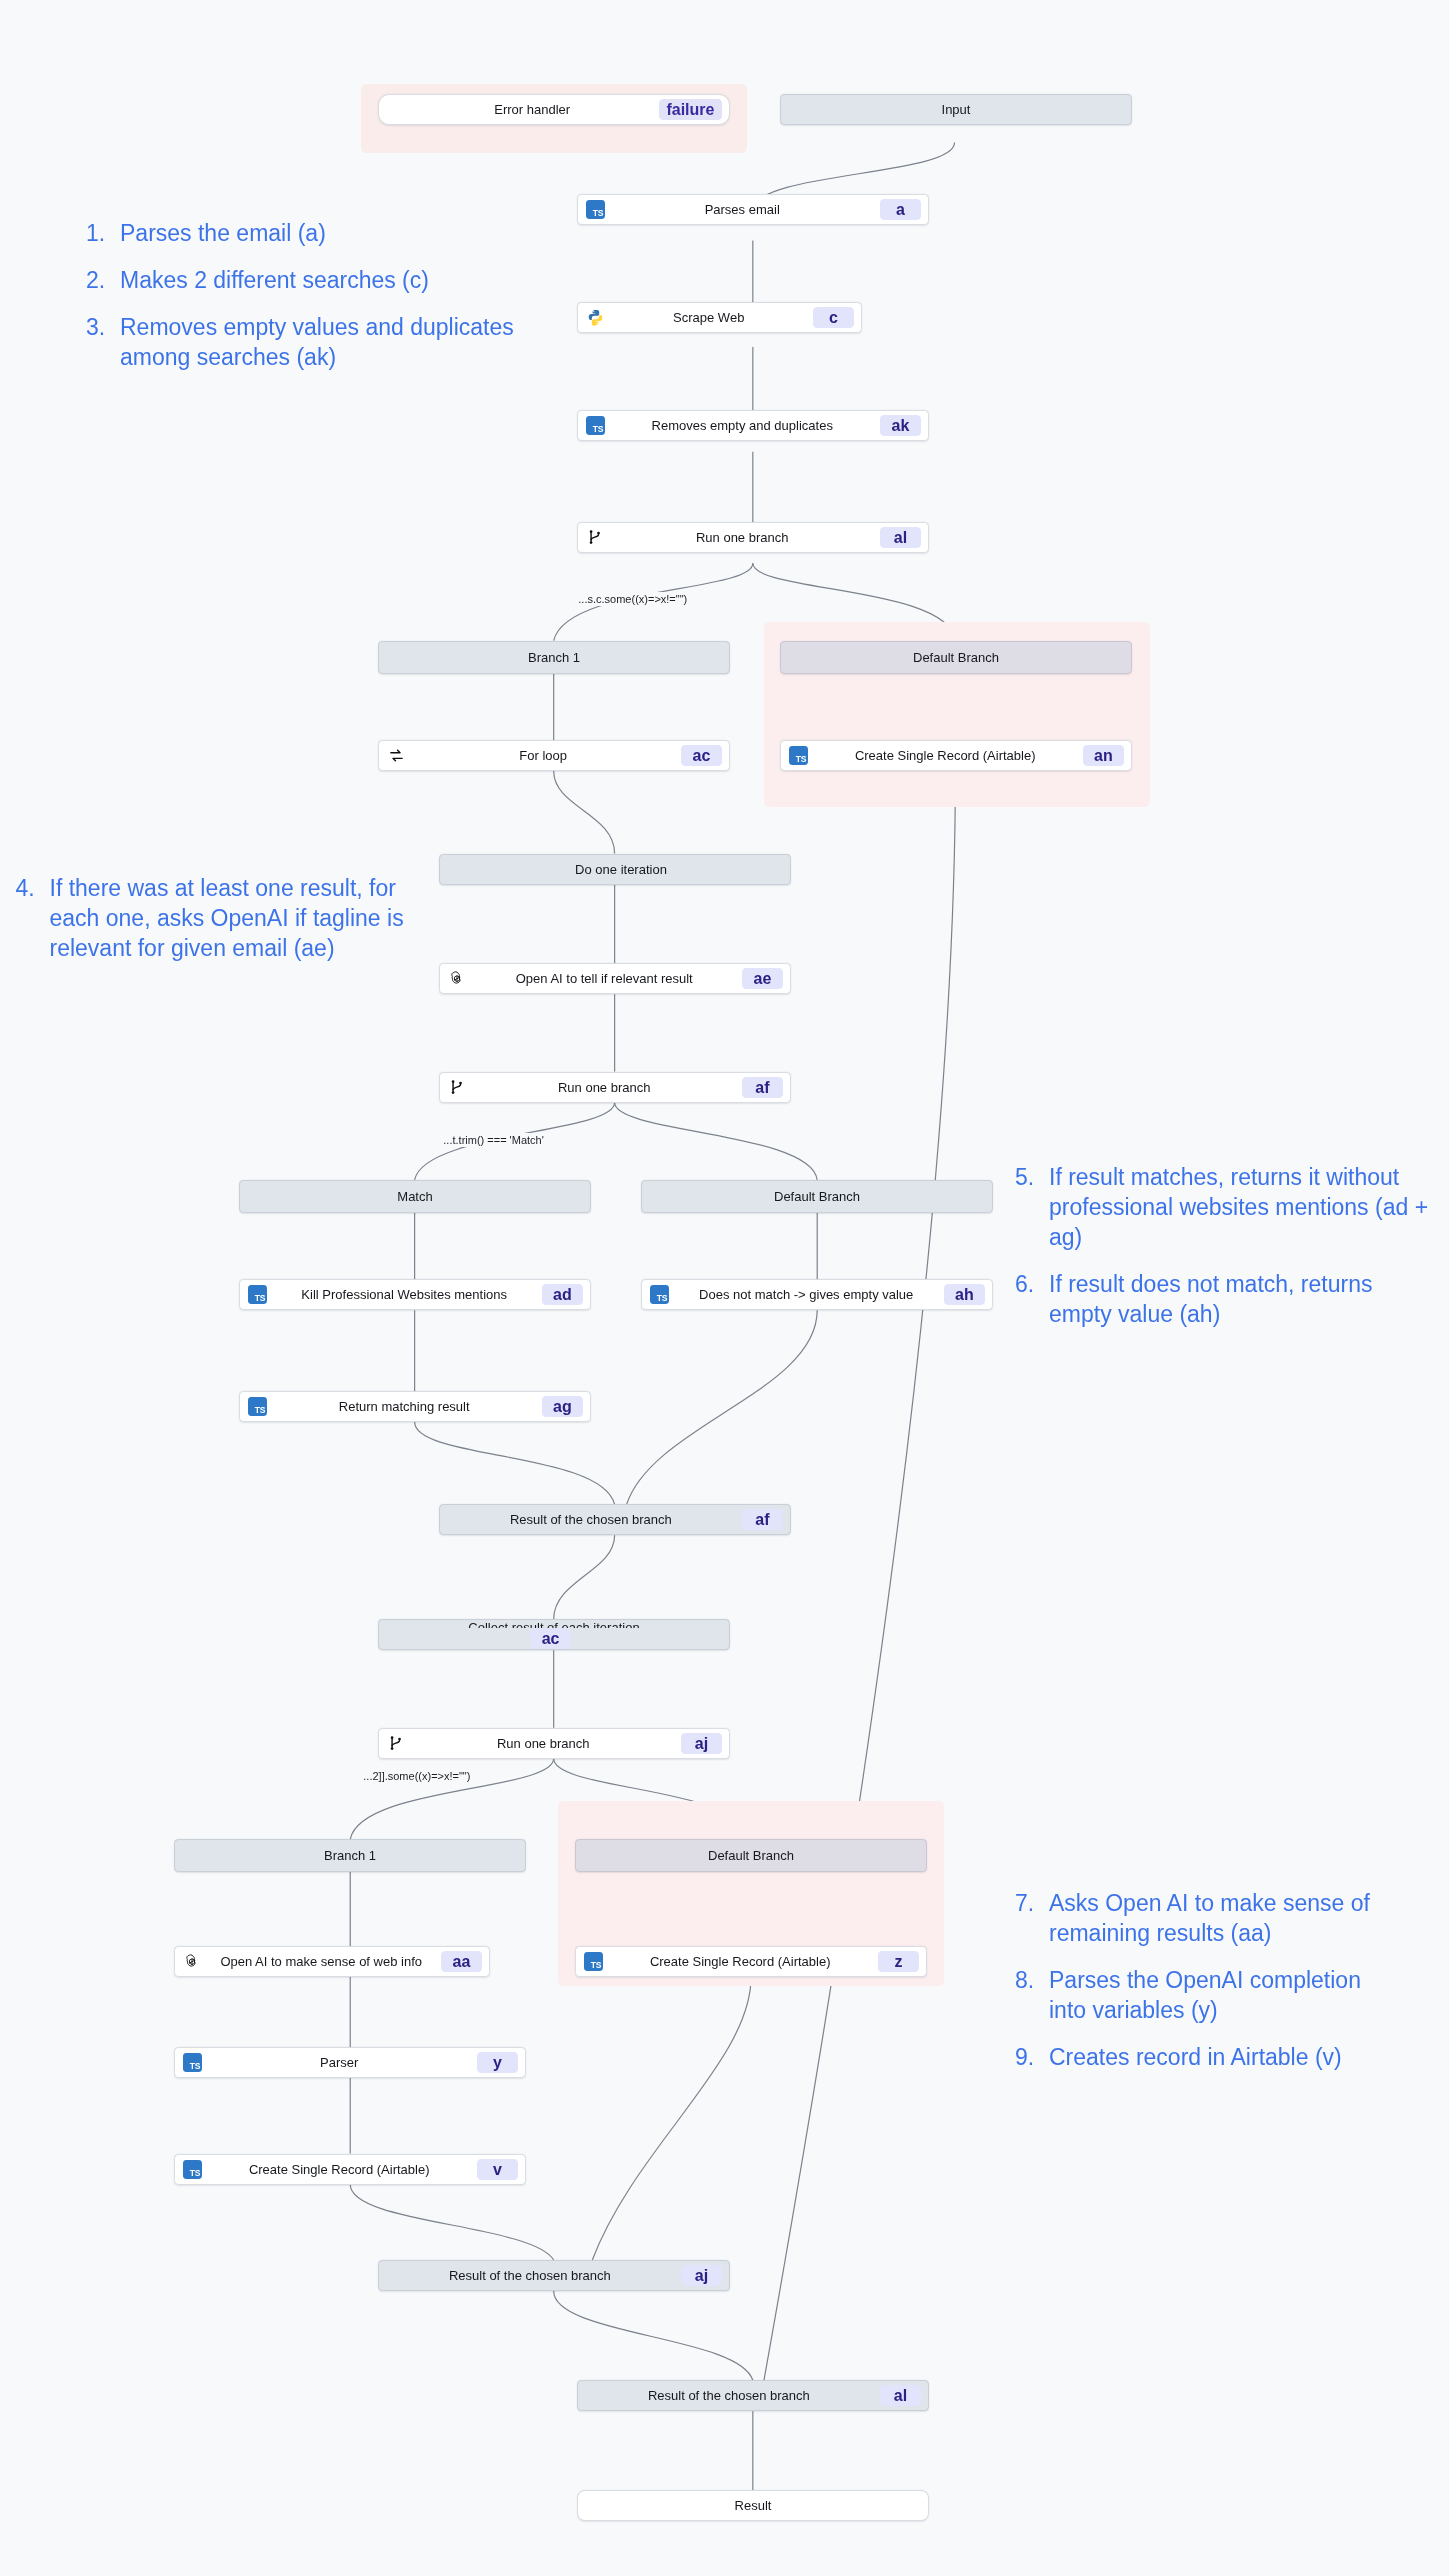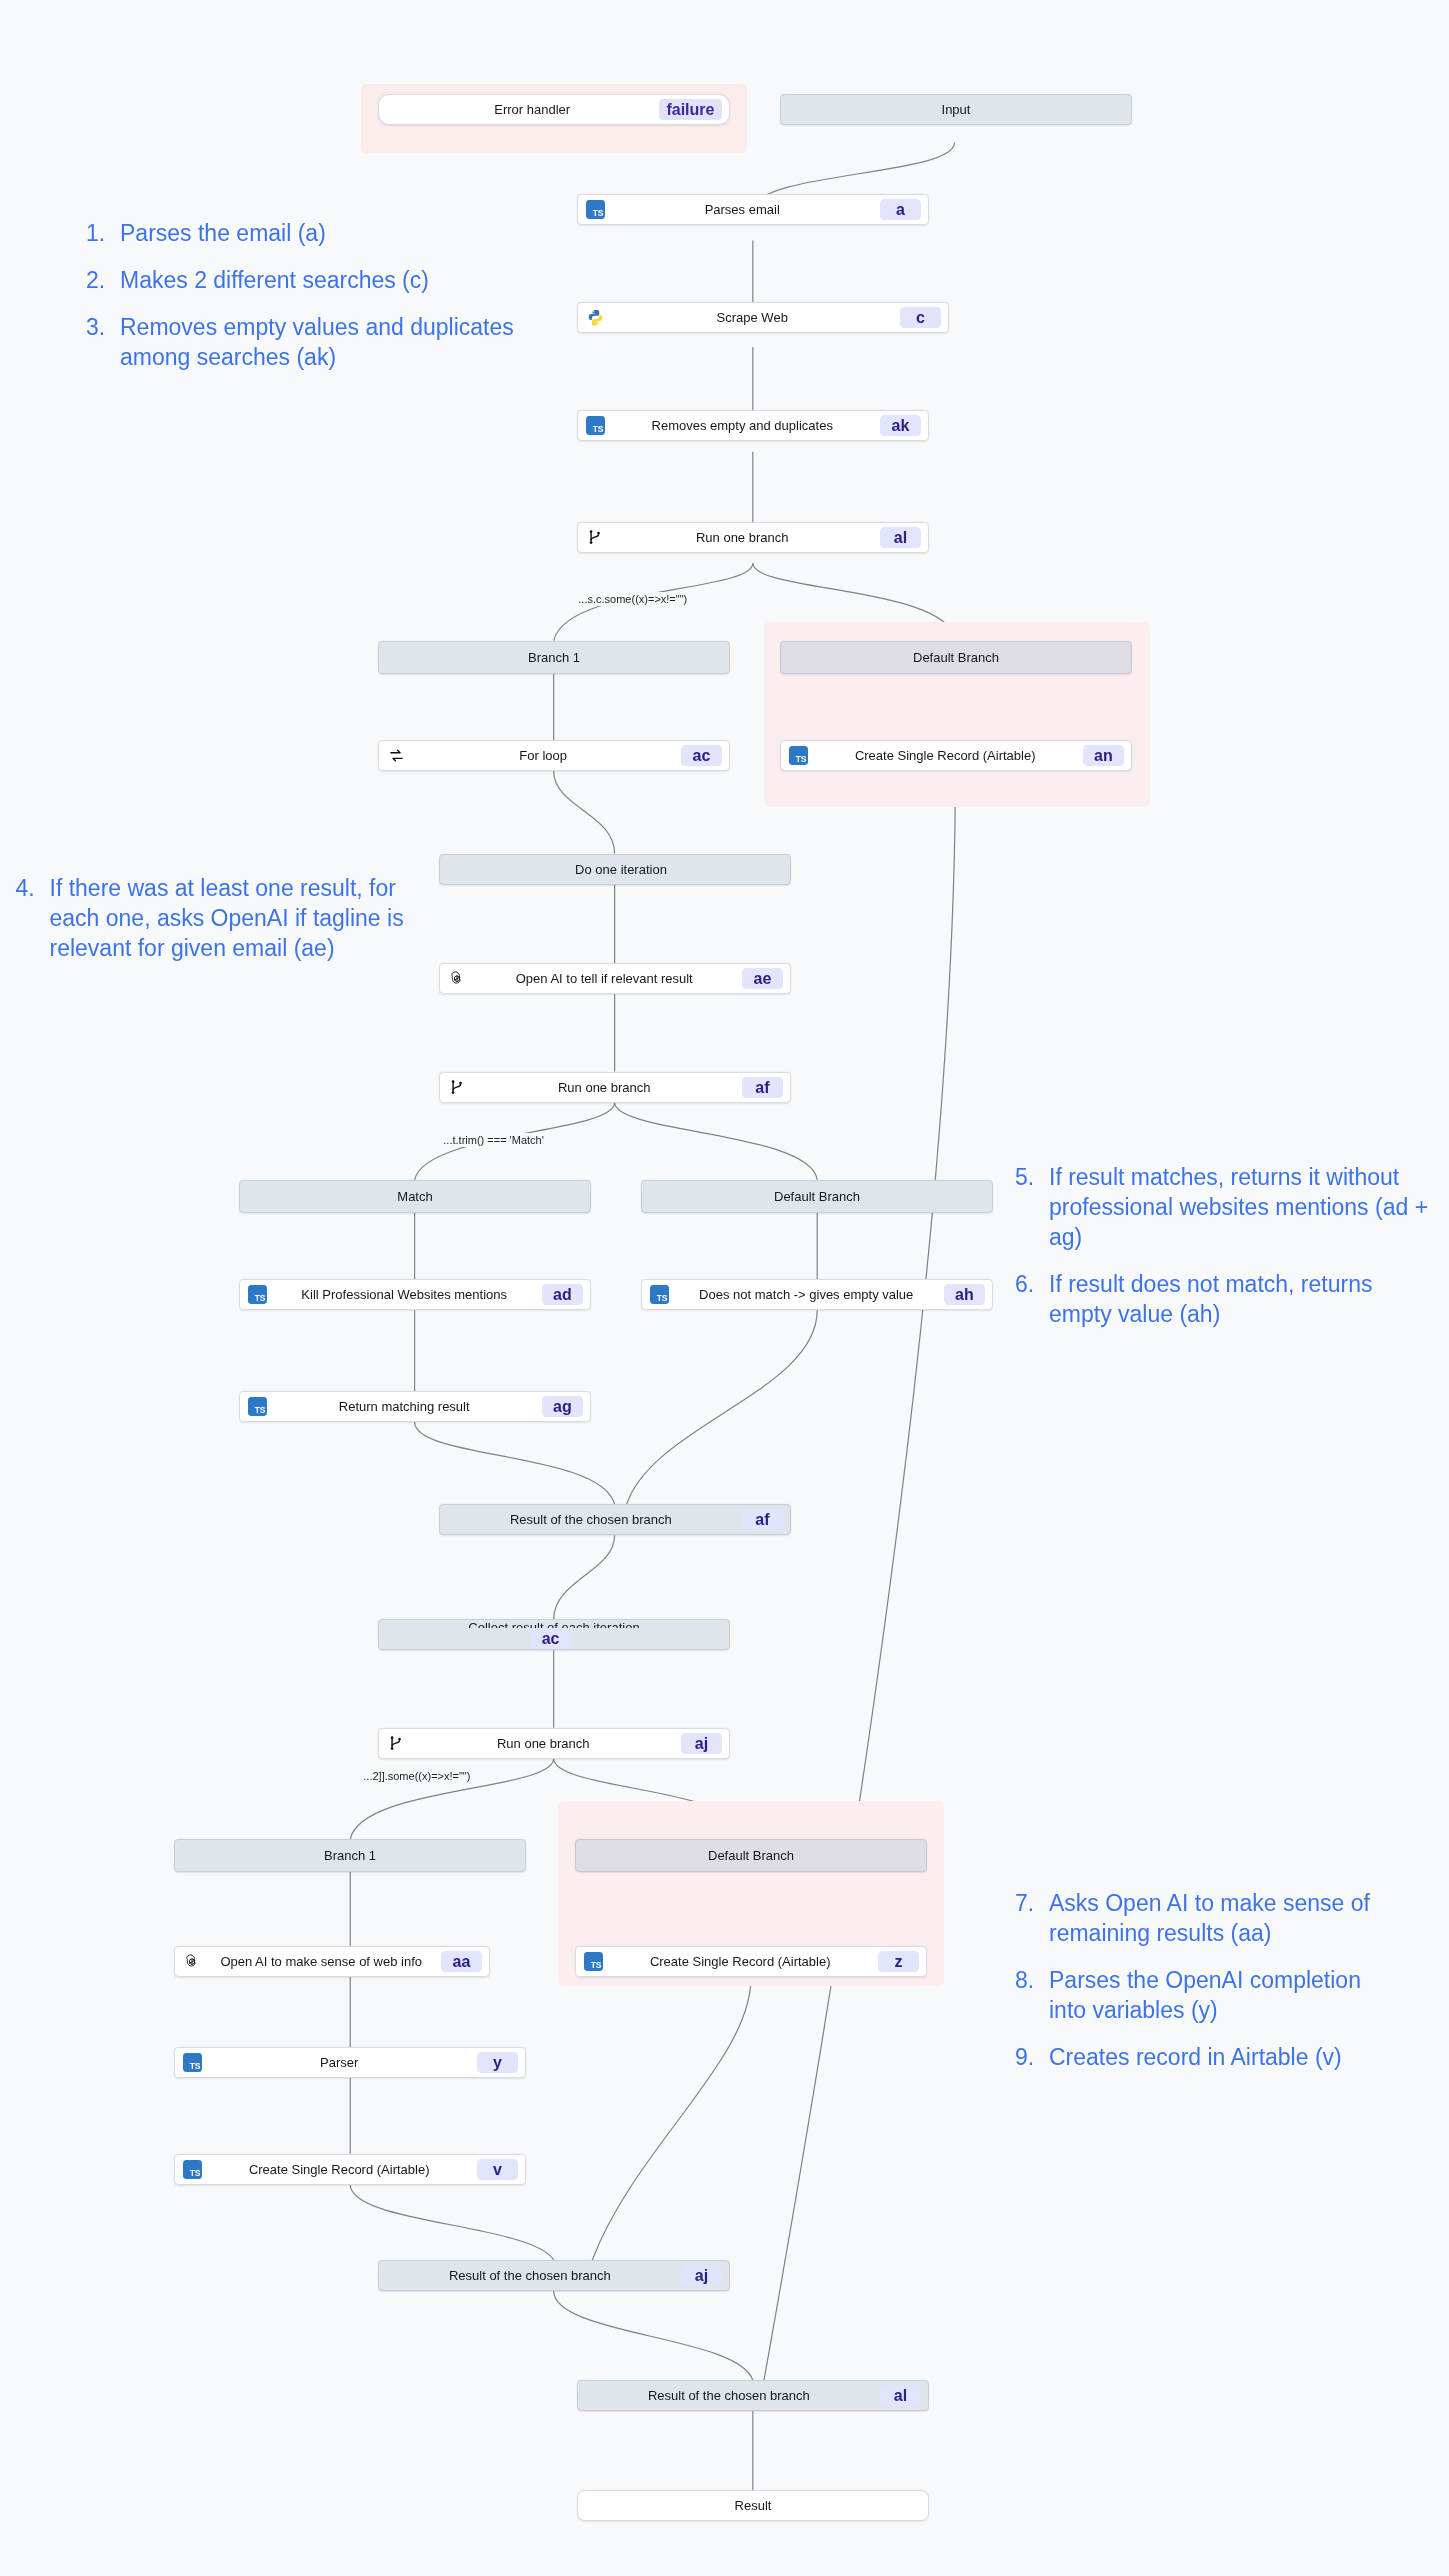--- a/index.html
+++ b/index.html
@@ -199,21 +199,21 @@
   <div class="node flow" style="left:780px;top:94px;width:352px;">
     <span class="lbl">Input</span>
   </div>
 
   <div class="node act" style="left:577px;top:194px;width:352px;">
     <span class="ico ts">TS</span>
     <span class="lbl">Parses email</span>
     <span class="badge">a</span>
   </div>
 
-  <div class="node act" style="left:577px;top:302px;width:372px;">
+  <div class="node act" style="left:577px;top:302px;width:285px;">
     <span class="ico">
       <svg width="17" height="17" viewBox="0 0 24 24">
         <path d="M11.9 1.5c-2.2 0-4 .6-4 2.8v2.1h4.1v.6H5.9c-2 0-3.5 1.3-3.5 4.2 0 2.6 1 4.2 2.9 4.2h1.5v-2.5c0-2.1 1.8-3.2 3.6-3.2h3.9c1.6 0 2.9-1.2 2.9-2.8V4.3c0-1.6-1.4-2.8-3-2.8h-2.3zm-2.2 1.3c.5 0 .9.4.9.9s-.4.9-.9.9-.9-.4-.9-.9.4-.9.9-.9z" fill="#3572A5"></path>
         <path d="M12.1 22.5c2.2 0 4-.6 4-2.8v-2.1H12v-.6h6.1c2 0 3.5-1.3 3.5-4.2 0-2.6-1-4.2-2.9-4.2h-1.5v2.5c0 2.1-1.8 3.2-3.6 3.2H9.7c-1.6 0-2.9 1.2-2.9 2.8v3.6c0 1.6 1.4 2.8 3 2.8h2.3zm2.2-1.3c-.5 0-.9-.4-.9-.9s.4-.9.9-.9.9.4.9.9-.4.9-.9.9z" fill="#FFD43B"></path>
       </svg>
     </span>
     <span class="lbl">Scrape Web</span>
     <span class="badge">c</span>
   </div>
 

